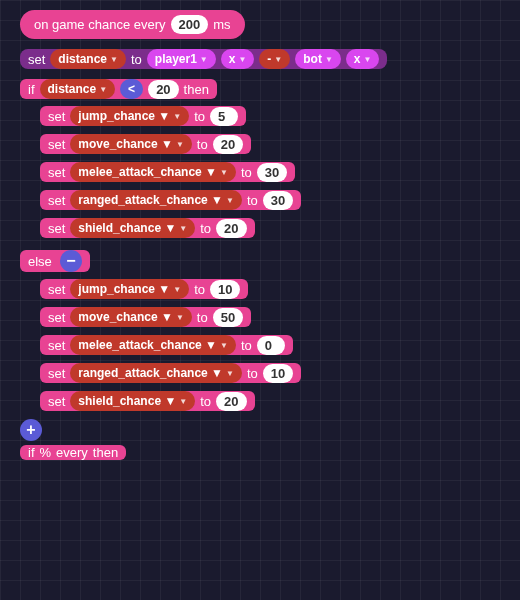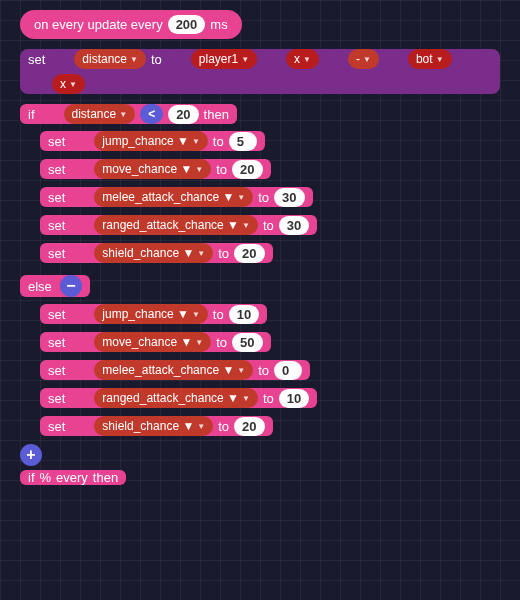--- a/index.html
+++ b/index.html
@@ -26,35 +26,34 @@
 
     
     .dropdown {
       background: #c0392b;
       border-radius: 12px;
       padding: 3px 8px;
       display: inline-flex;
       align-items: center;
       gap: 3px;
       font-size: 12px;
-      font-weight: 400;
+      font-weight: 700;
       cursor: pointer;
       white-space: nowrap;
-      margin-left: 24px;
     }
 
     .dropdown::after {
       content: '▼';
       font-size: 8px;
       opacity: 0.8;
     }
 
     
     .dropdown-purple {
-      background: #b91c1c;
+      background: #d946ef;
     }
 
     
     .value-bubble {
       background: white;
       color: #333;
       border-radius: 10px;
       padding: 2px 8px;
       font-weight: 700;
       font-size: 13px;
@@ -147,21 +146,21 @@
       font-size: 13px;
     }
   </style>
 </head>
 <body>
 
 <div class="blocks-container">
 
   <div class="row" style="margin-bottom:6px;">
     <div class="full-row pink-row" style="border-radius:20px; padding:5px 14px;">
-      <span class="text-kw">on every update every</span>
+      <span class="text-kw">on game chance every</span>
       <span class="value-bubble">200</span>
       <span class="text-kw">ms</span>
     </div>
   </div>
 
   <div class="row" style="margin-bottom:6px;">
     <div class="full-row purple-row" style="border-radius:8px; flex-wrap:wrap;">
       <span class="text-kw">set</span>
       <span class="dropdown">distance</span>
       <span class="text-kw">to</span>

